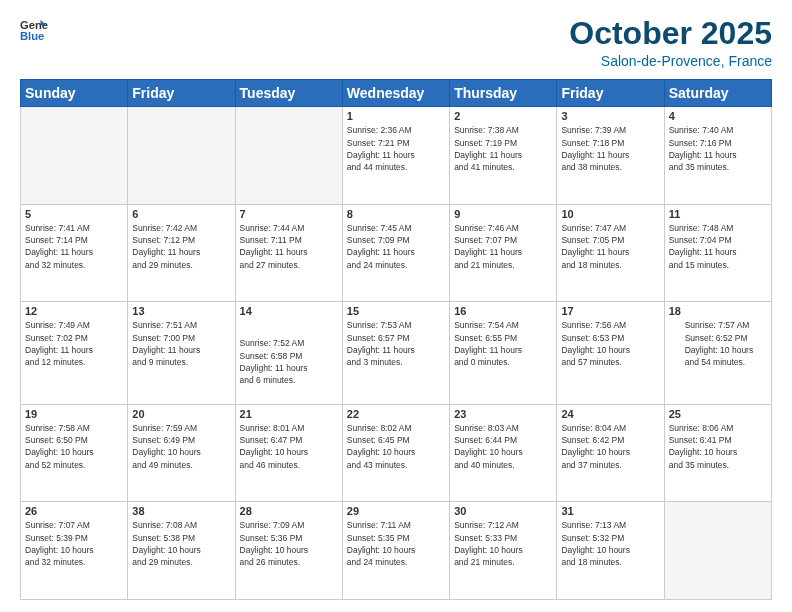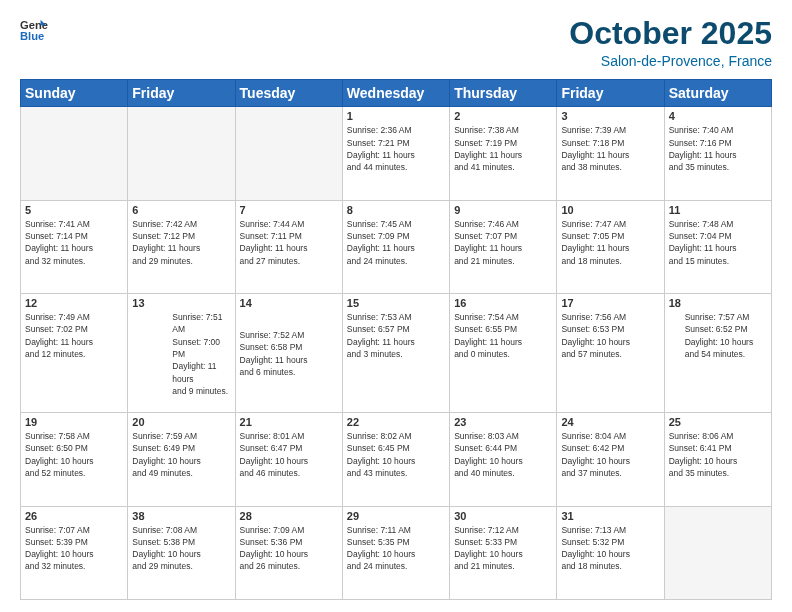--- a/index.html
+++ b/index.html
@@ -204,21 +204,21 @@
         <tr>
           <td>
             <div class="day-number">12</div>
             <div class="day-info" style="white-space: pre-line;">Sunrise: 7:49 AM
 Sunset: 7:02 PM
 Daylight: 11 hours
 and 12 minutes.</div>
           </td>
           <td>
             <div class="day-number">13</div>
-            <div class="day-info" style="white-space: pre-line; margin-left: 40px;">Sunrise: 7:51 AM
+            <div class="day-info" style="white-space: pre-line;">Sunrise: 7:51 AM
 Sunset: 7:00 PM
 Daylight: 11 hours
 and 9 minutes.</div>
           </td>
           <td>
             <div class="day-number">14</div>
             <div class="day-info" style="white-space: pre-line; margin-top: 20px;">Sunrise: 7:52 AM
 Sunset: 6:58 PM
 Daylight: 11 hours
 and 6 minutes.</div>

